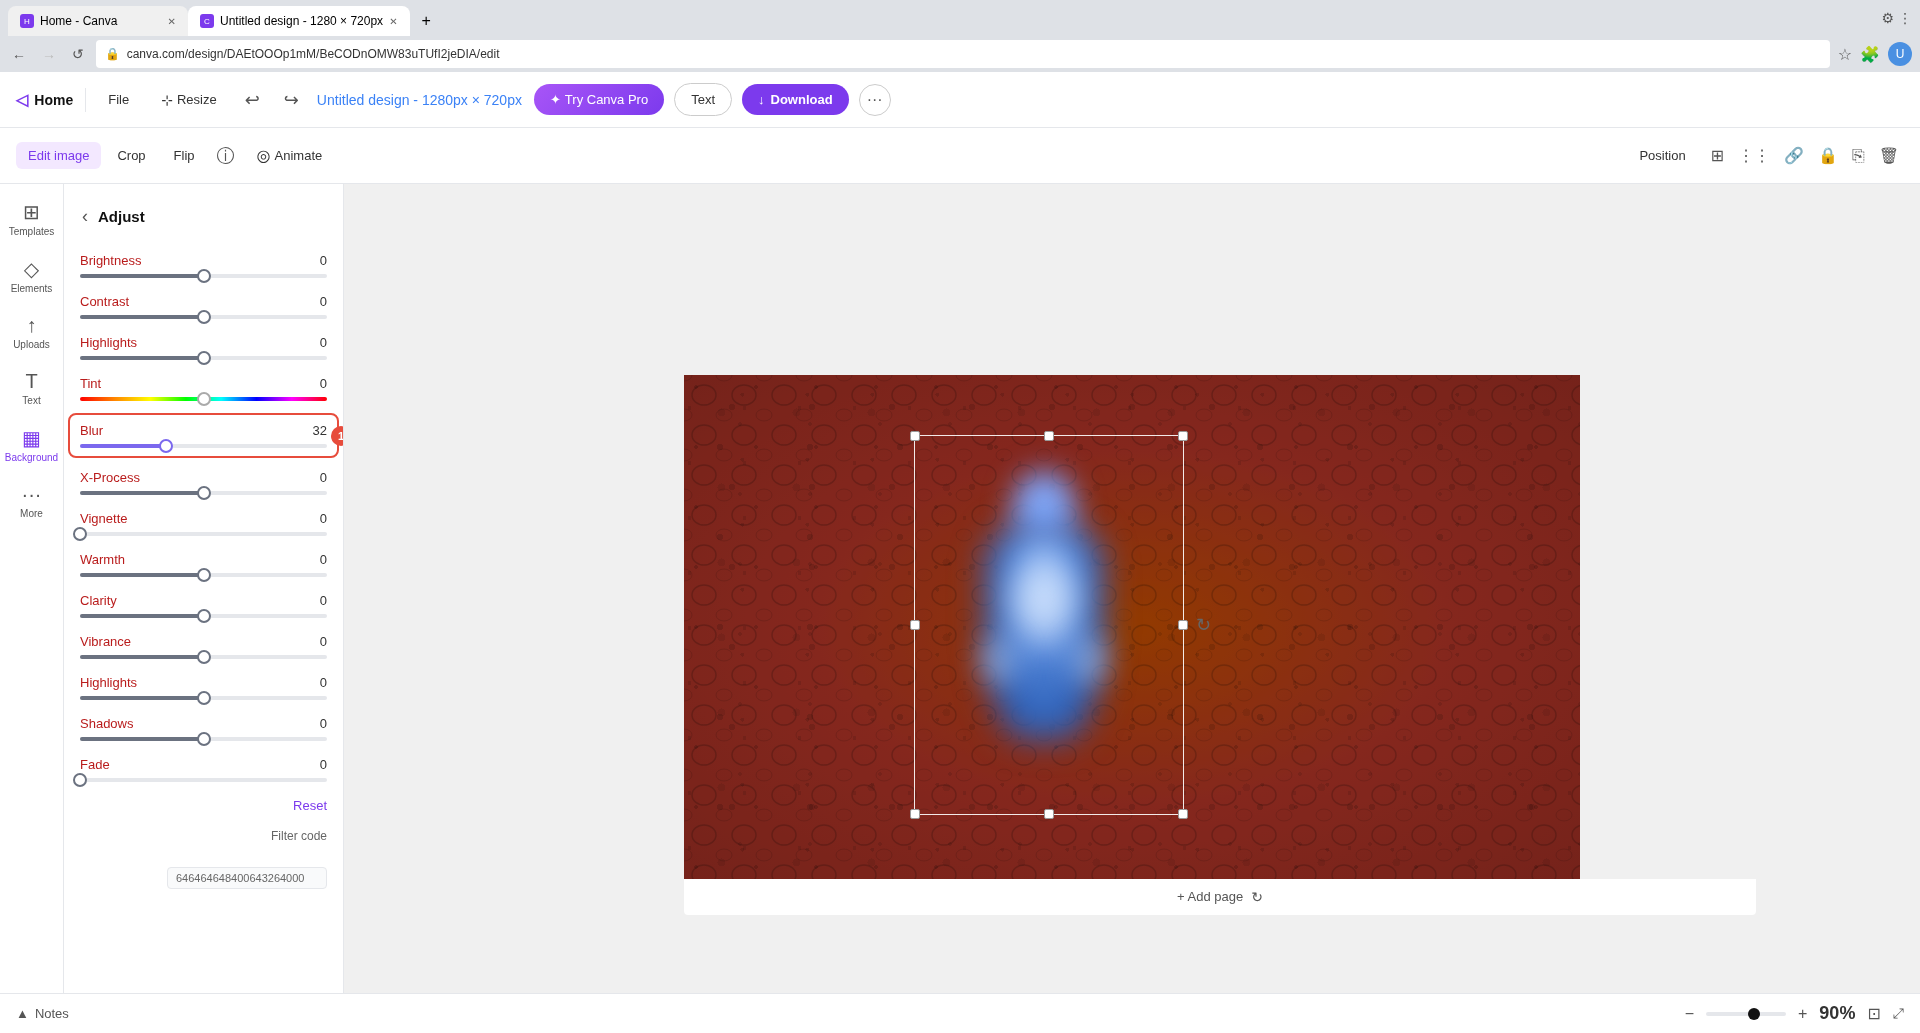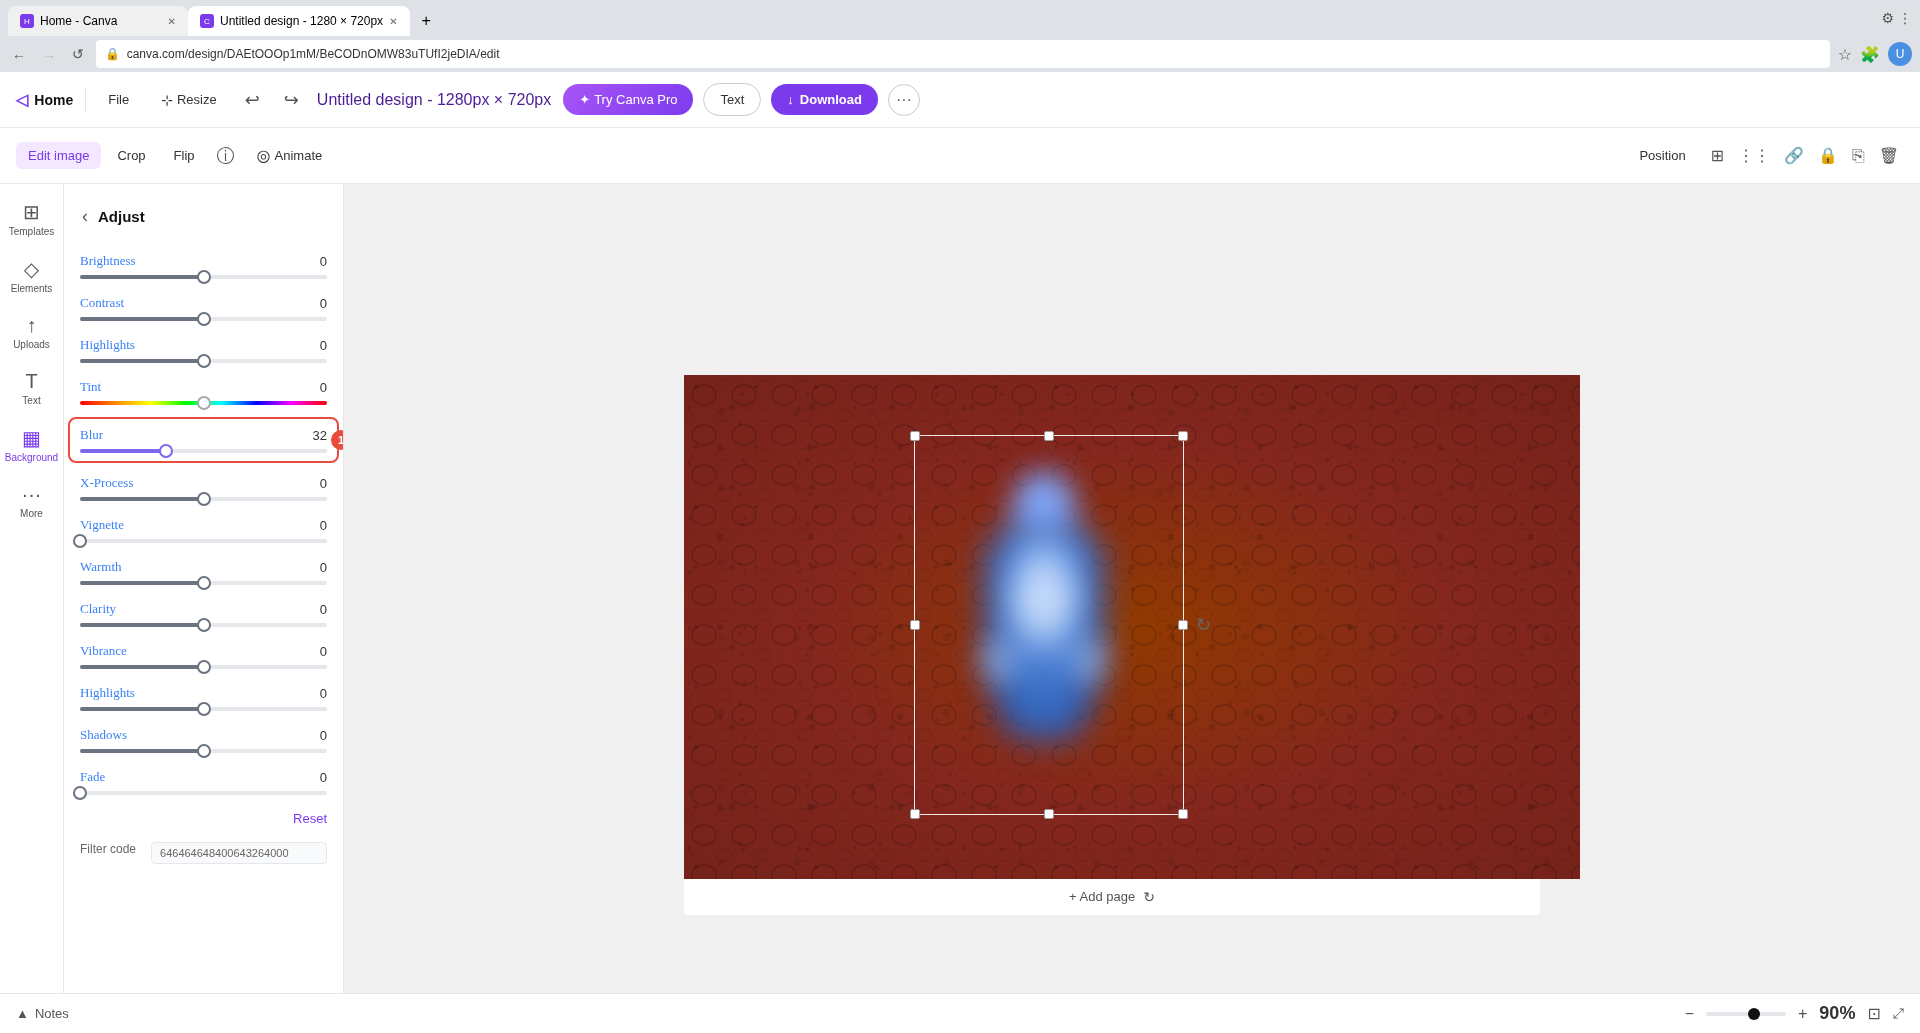--- a/index.html
+++ b/index.html
@@ -97,21 +97,21 @@
       padding: 6px;
       border-radius: 6px;
     }
     .header-center {
       flex: 1;
       display: flex;
       align-items: center;
       justify-content: center;
       gap: 8px;
     }
-    .design-title { font-size: 16px; color: #4c1d95; }
+    .design-title { font-size: 14px; color: #3b82f6; }
     .header-right {
       display: flex;
       align-items: center;
       gap: 10px;
     }
     .try-pro-btn {
       background: linear-gradient(135deg, #a855f7, #7c3aed);
       color: #fff;
       border: none;
       border-radius: 20px;
@@ -226,21 +226,21 @@
       margin: 4px 4px;
       padding: 8px 10px;
       position: relative;
     }
     .slider-label-row {
       display: flex;
       justify-content: space-between;
       align-items: center;
       margin-bottom: 6px;
     }
-    .slider-label { font-size: 13px; color: #3b82f6; font-weight: 400; font-family: Liberation Serif, serif; }
+    .slider-label { font-size: 13px; color: #b91c1c; font-weight: 400; }
     .slider-value { font-size: 13px; color: #333; min-width: 24px; text-align: right; }
     .slider-track {
       width: 100%;
       height: 4px;
       background: #e5e7eb;
       border-radius: 2px;
       position: relative;
     }
     .slider-fill {
       height: 100%;
@@ -292,22 +292,23 @@
       background: none;
       border: none;
       cursor: pointer;
       color: #7c3aed;
       font-size: 13px;
       font-weight: 500;
     }
     .filter-code-row {
       padding: 8px 16px;
       display: flex;
-      align-items: flex-start;
-      gap: 15px;
+      align-items: flex-end;
+      gap: 24px;
+      flex-direction: column;
     }
     .filter-code-label { font-size: 12px; color: #666; white-space: nowrap; }
     .filter-code-input {
       flex: 1;
       background: #f9fafb;
       border: 1px solid #e5e7eb;
       border-radius: 4px;
       padding: 4px 8px;
       font-size: 11px;
       color: #666;
@@ -487,21 +488,21 @@
     .add-page-bar {
       background: rgba(255,255,255,0.95);
       height: 36px;
       display: flex;
       align-items: center;
       justify-content: center;
       gap: 8px;
       font-size: 13px;
       color: #555;
       cursor: pointer;
-      width: 856px;
+      width: 1072px;
       border-radius: 0 0 4px 4px;
     }
 
     
     .bottom-bar {
       background: #fff;
       height: 40px;
       border-top: 1px solid #e5e7eb;
       display: flex;
       align-items: center;

